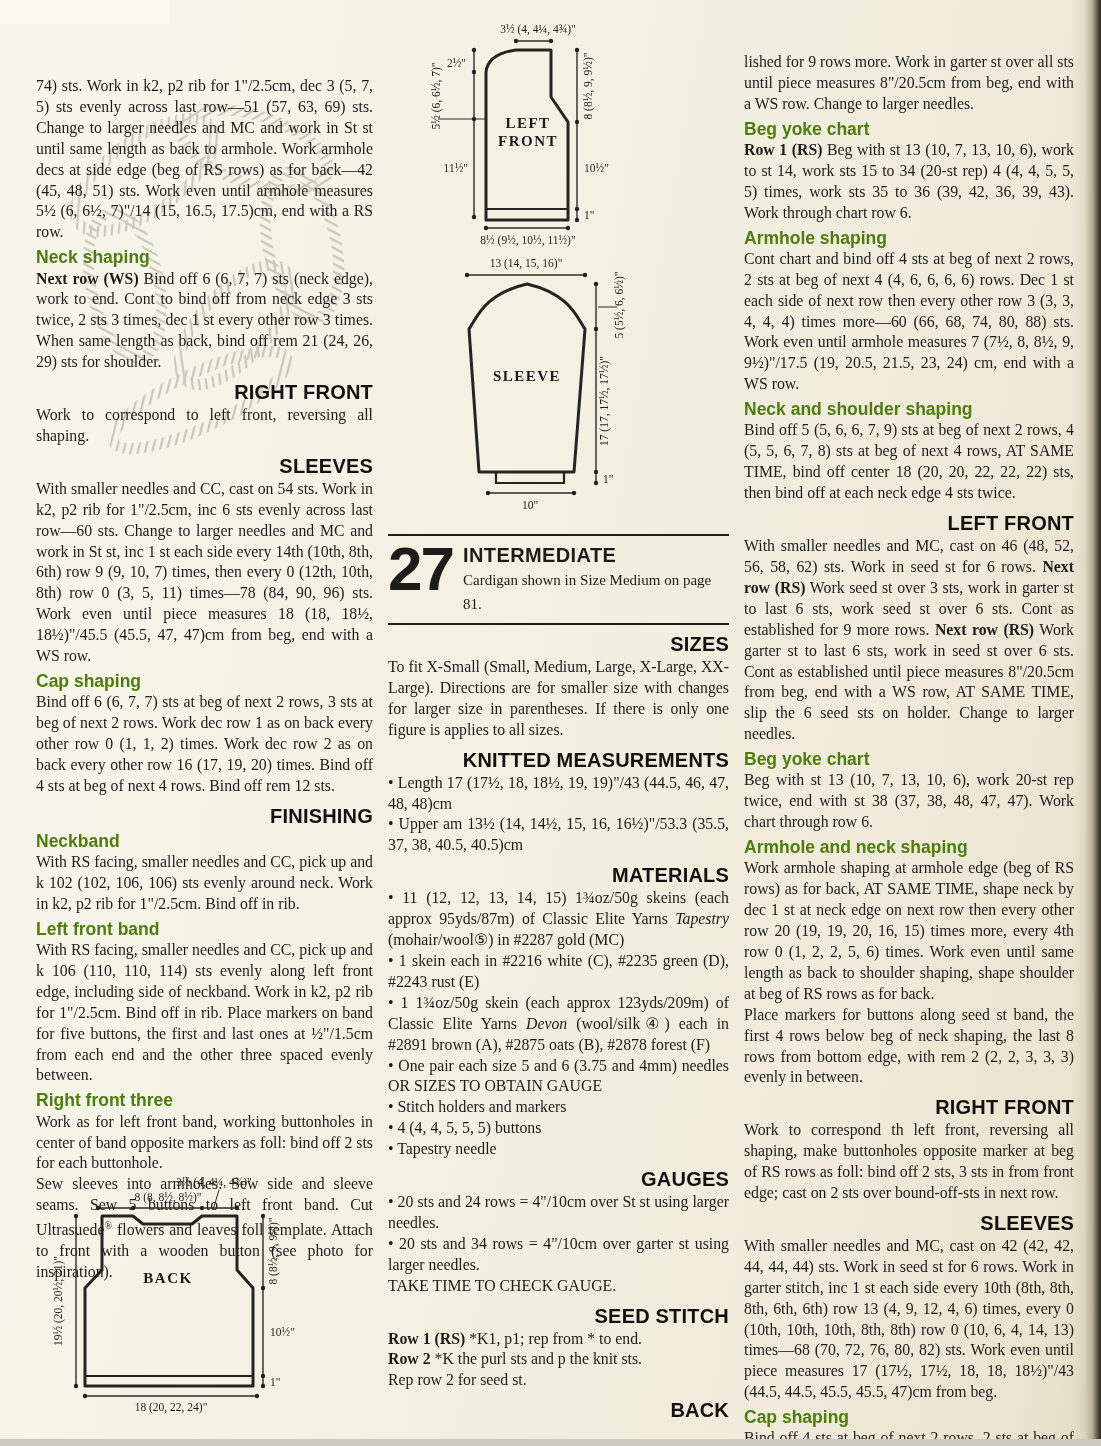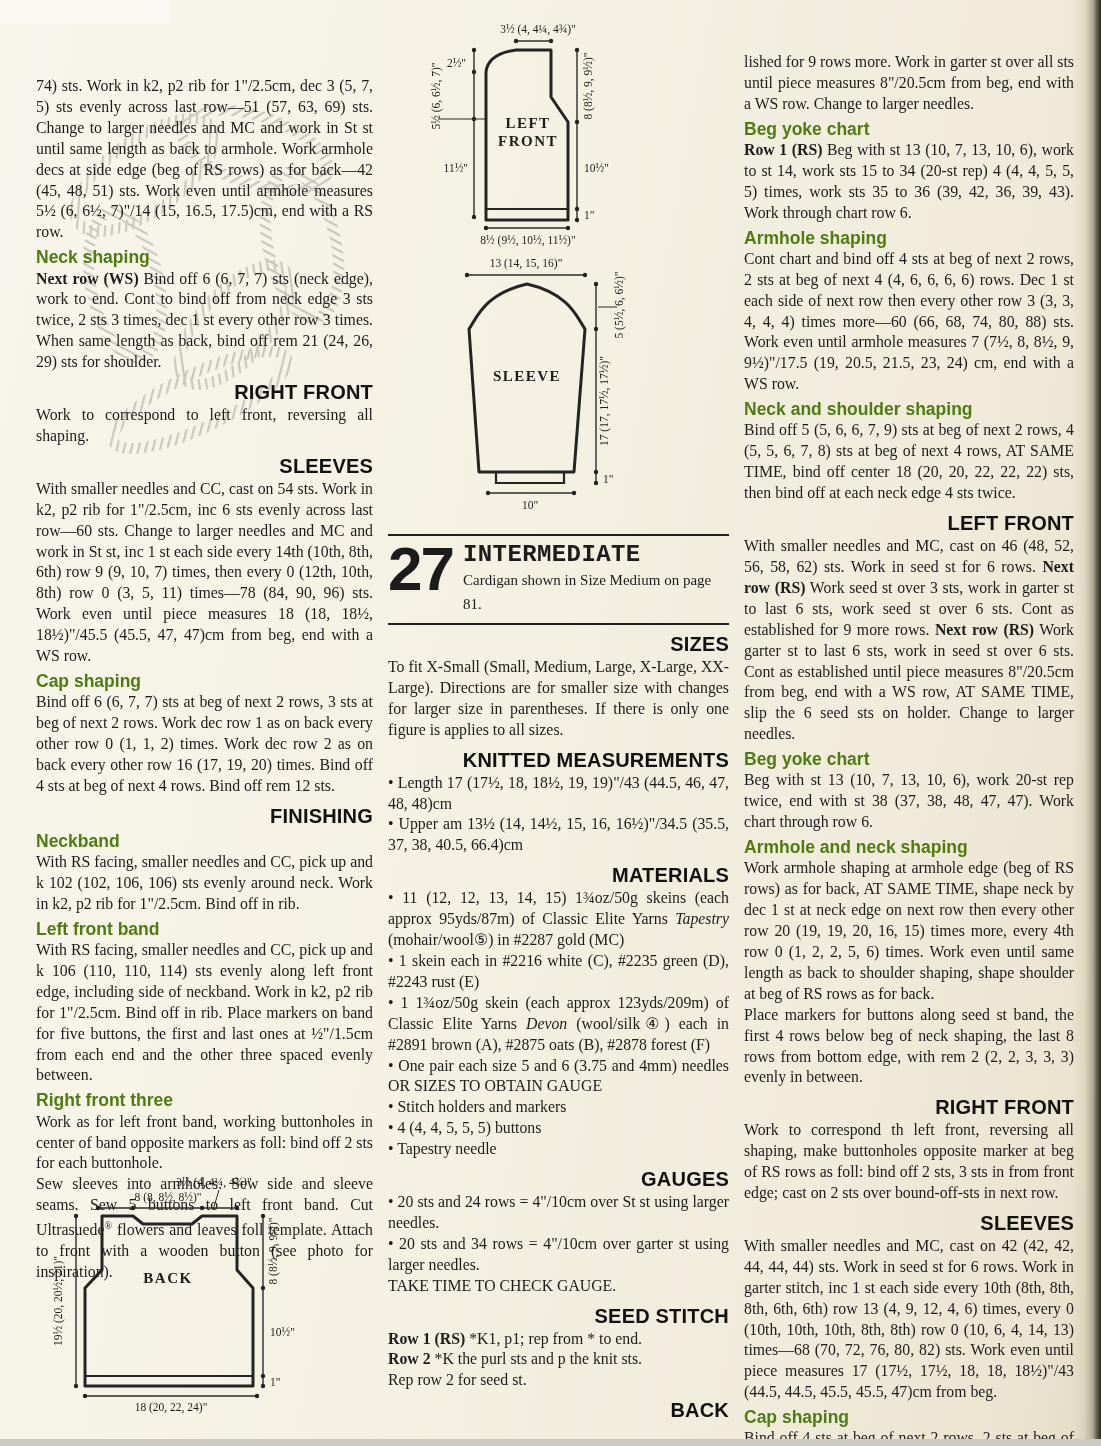--- a/index.html
+++ b/index.html
@@ -19,21 +19,21 @@
       margin:5px 0 1px;line-height:1.1;text-align:left;color:#4d7c0f;}
   .seg-b{font-weight:bold;}
   .seg-i{font-style:italic;}
   .seg-sup{vertical-align:super;font-size:10px;}
   ul.bullets{margin:0;padding:0;list-style:none;}
   .bullets li::before{content:"• ";}
   .rule{border:none;border-top:2.5px solid #1f1f1f;margin:7px 0 6px;}
   .intermediate{overflow:hidden;text-align:left;}
   .num27{float:left;font-family:"Liberation Sans",sans-serif;font-weight:700;
          font-size:62px;line-height:50px;margin:2px 10px 0 0;letter-spacing:-2px;}
-  .lvl{font-family:Liberation Mono, monospace;font-weight:700;font-size:24px;letter-spacing:.4px;line-height:26px;}
+  .lvl{font-family:Liberation Sans, sans-serif;font-weight:700;font-size:20px;letter-spacing:.4px;line-height:26px;}
   .caption{font-size:15px;line-height:24px;}
   .schematic{position:absolute;}
   .outline{fill:none;stroke:#242424;stroke-width:3;stroke-linejoin:round;stroke-linecap:round;}
   .band{fill:none;stroke:#242424;stroke-width:2.2;}
   .mline{stroke:#2b2b2b;stroke-width:1.4;fill:none;}
   .thin{stroke:#2b2b2b;stroke-width:1;fill:none;}
   .dot{fill:#222;}
   text{font-family:"Liberation Serif",serif;font-size:11.5px;fill:#1c1c1c;}
   .pname{font-weight:bold;font-size:15px;letter-spacing:1.5px;}
   .sketch{position:absolute;pointer-events:none;}
@@ -122,21 +122,21 @@
     <span class="num27">27</span>
     <span class="lvl">INTERMEDIATE</span>
     <div class="caption">Cardigan shown in Size Medium on page 81.</div>
   </div>
   <hr class="rule">
   <div class="hA">SIZES</div>
   <p>To fit X-Small (Small, Medium, Large, X-Large, XX-Large). Directions are for smaller size with changes for larger size in parentheses. If there is only one figure is applies to all sizes.</p>
   <div class="hA">KNITTED MEASUREMENTS</div>
   <ul class="bullets">
     <li>Length 17 (17½, 18, 18½, 19, 19)"/43 (44.5, 46, 47, 48, 48)cm</li>
-    <li>Upper am 13½ (14, 14½, 15, 16, 16½)"/34.5 (35.5, 37, 38, 40.5, 66.4)cm</li>
+    <li>Upper am 13½ (14, 14½, 15, 16, 16½)"/53.3 (35.5, 37, 38, 40.5, 40.5)cm</li>
   </ul>
   <div class="hA">MATERIALS</div>
   <ul class="bullets">
     <li><span>11 (12, 12, 13, 14, 15) 1¾oz/50g skeins (each approx 95yds/87m) of Classic Elite Yarns </span><span class="seg-i">Tapestry</span><span> (mohair/wool⑤) in #2287 gold (MC)</span></li>
     <li>1 skein each in #2216 white (C), #2235 green (D), #2243 rust (E)</li>
     <li><span>1 1¾oz/50g skein (each approx 123yds/209m) of Classic Elite Yarns </span><span class="seg-i">Devon</span><span> (wool/silk④) each in #2891 brown (A), #2875 oats (B), #2878 forest (F)</span></li>
     <li>One pair each size 5 and 6 (3.75 and 4mm) needles OR SIZES TO OBTAIN GAUGE</li>
     <li>Stitch holders and markers</li>
     <li>4 (4, 4, 5, 5, 5) buttons</li>
     <li>Tapestry needle</li>

